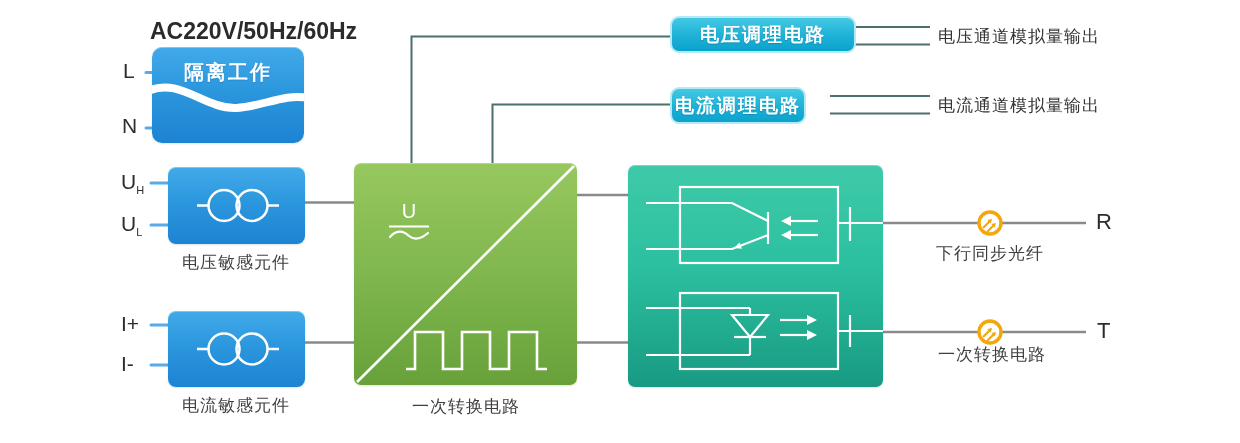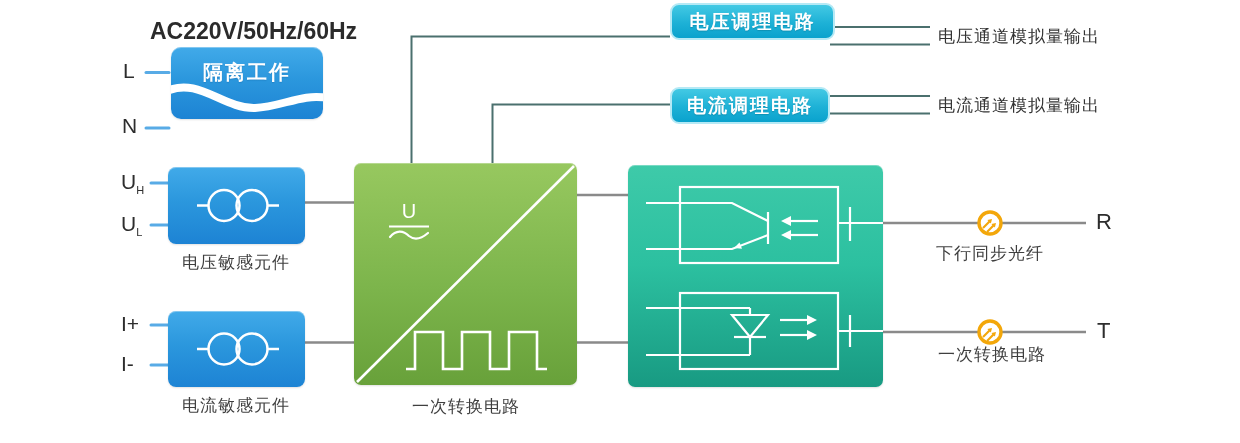--- a/index.html
+++ b/index.html
@@ -74,21 +74,21 @@
     <line class="wire-blue" x1="146" y1="72.5" x2="169" y2="72.5"></line>
     <line class="wire-blue" x1="146" y1="128" x2="169" y2="128"></line>
     <line class="wire-blue" x1="151" y1="183" x2="169" y2="183"></line>
     <line class="wire-blue" x1="151" y1="225" x2="169" y2="225"></line>
     <line class="wire-blue" x1="151" y1="325" x2="169" y2="325"></line>
     <line class="wire-blue" x1="151" y1="365" x2="169" y2="365"></line>
   </svg>
 
   <div class="abs title" style="left:150px;top:18px;width:195px;">AC220V/50Hz/60Hz</div>
 
-  <div class="abs blue-box" style="left:171px;top:47px;width:152px;height:72px;overflow:hidden;">
+  <div class="abs blue-box" style="left:152px;top:47px;width:152px;height:96px;overflow:hidden;">
     <div class="box-text" style="top:12px;">隔离工作</div>
     <svg class="abs" style="left:0;top:0;" width="152" height="96">
       <path d="M-4,44 C28,30 52,62 84,61 C110,60 132,46 156,51" stroke="#ffffff" stroke-width="8" fill="none" stroke-linecap="round"></path>
     </svg>
   </div>
   <div class="abs terminal" style="left:123px;top:59px;">L</div>
   <div class="abs terminal" style="left:122px;top:114px;">N</div>
 
   <div class="abs blue-box" style="left:168px;top:167px;width:137px;height:77px;border-radius:8px;">
     <svg width="137" height="77">
@@ -165,24 +165,24 @@
         <line x1="152" y1="155" x2="180" y2="155"></line>
         <polygon points="189,155 179,150 179,160" fill="#ffffff" stroke="none"></polygon>
         <line x1="152" y1="170" x2="180" y2="170"></line>
         <polygon points="189,170 179,165 179,175" fill="#ffffff" stroke="none"></polygon>
         <line x1="210" y1="166" x2="255" y2="166"></line>
         <line x1="222" y1="150" x2="222" y2="182"></line>
       </g>
     </svg>
   </div>
 
-  <div class="abs cyan-box" style="left:670px;top:3px;width:165px;height:37px;text-align:right;">
+  <div class="abs cyan-box" style="left:670px;top:16px;width:186px;height:37px;text-align:right;">
     <span>电压调理电路</span>
   </div>
-  <div class="abs cyan-box" style="left:670px;top:87px;width:160px;height:37px;">
+  <div class="abs cyan-box" style="left:670px;top:87px;width:136px;height:37px;">
     <span>电流调理电路</span>
   </div>
   <div class="abs cn-label" style="left:938px;top:25px;color:#333;">电压通道模拟量输出</div>
   <div class="abs cn-label" style="left:938px;top:94px;color:#333;">电流通道模拟量输出</div>
 
   <svg class="abs" style="left:975px;top:208px;" width="30" height="30">
     <circle cx="15" cy="15" r="11" fill="#ffffff" stroke="#f3a70a" stroke-width="3.4"></circle>
     <line x1="8" y1="20" x2="14.5" y2="13.5" stroke="#f3a70a" stroke-width="2.2"></line>
     <polygon points="17,11 15.9,15.6 12.4,12.1" fill="#f3a70a"></polygon>
     <line x1="12" y1="24" x2="18.5" y2="17.5" stroke="#f3a70a" stroke-width="2.2"></line>

